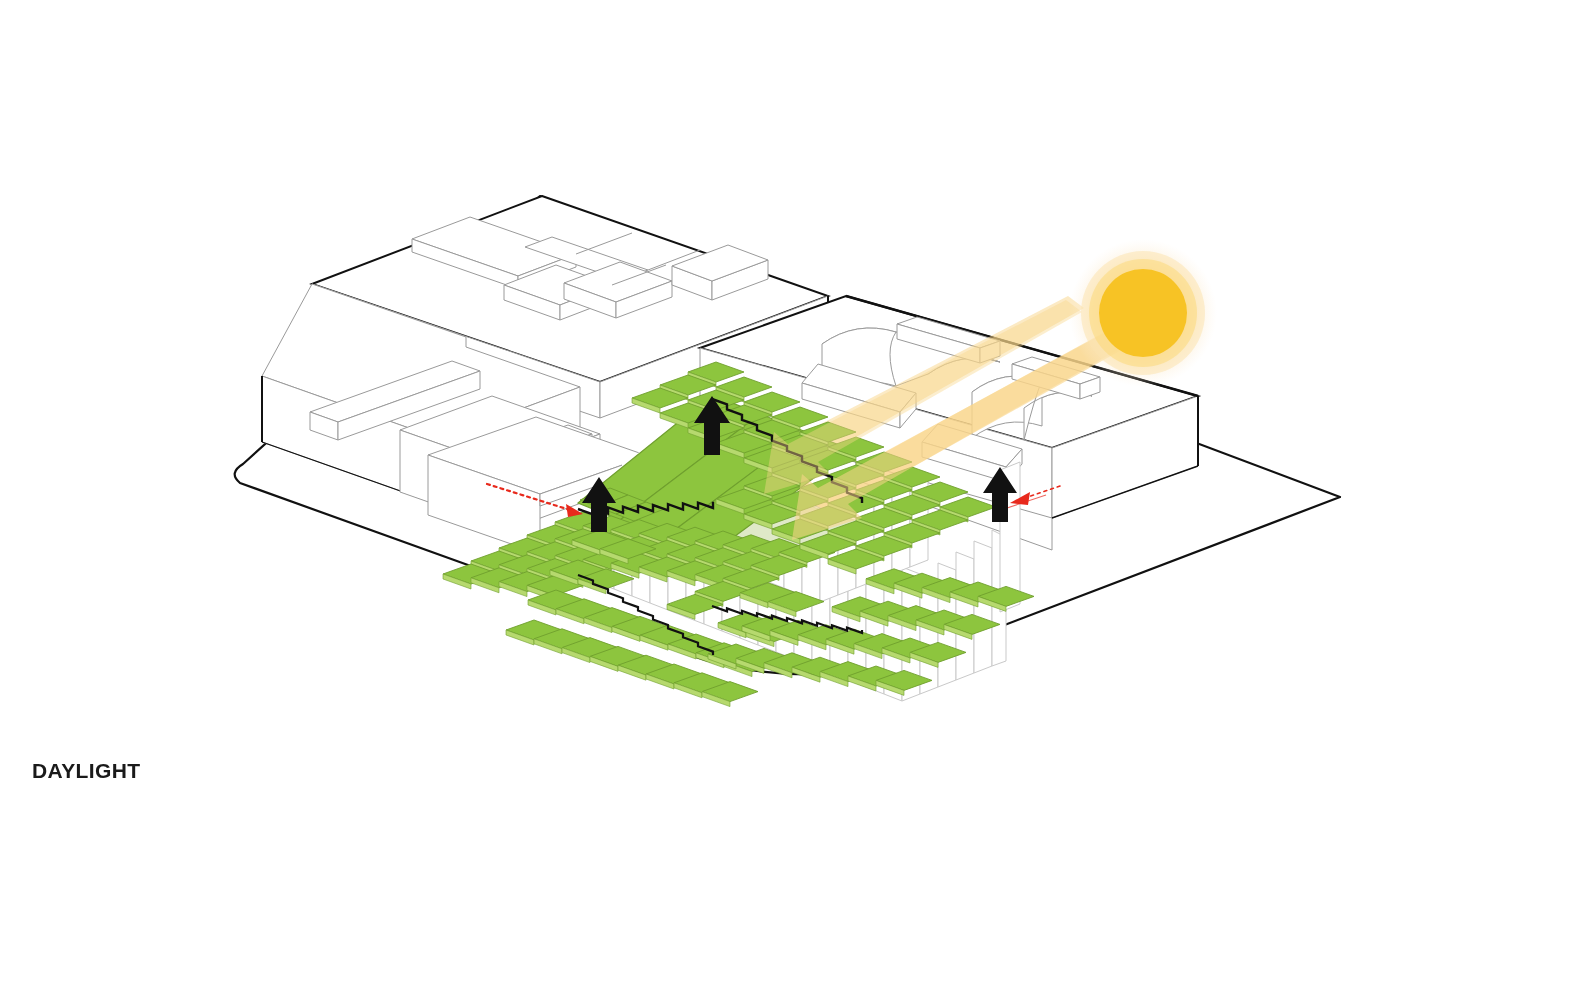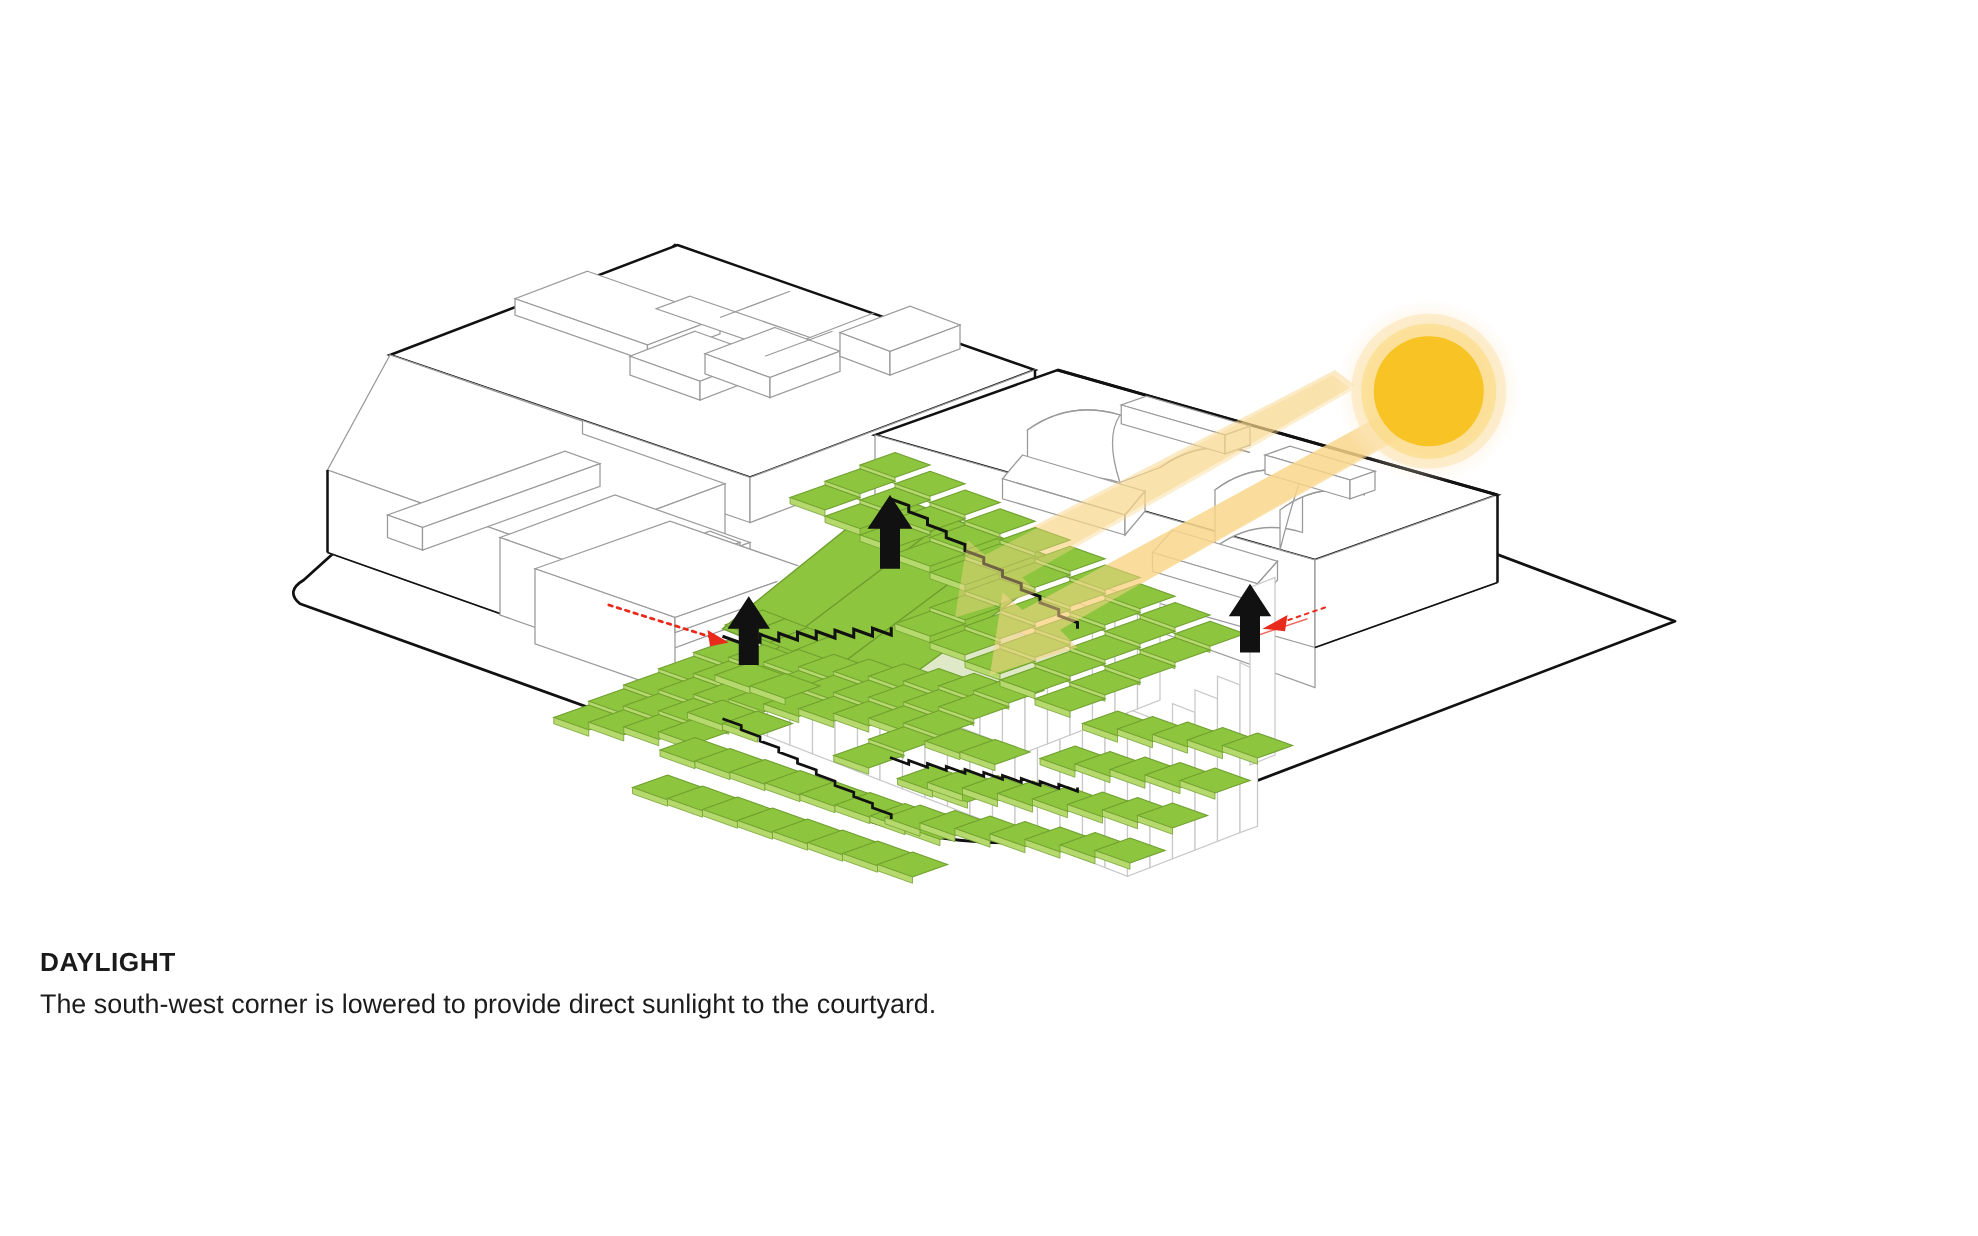--- a/index.html
+++ b/index.html
@@ -584,16 +584,15 @@
       </g>
       <g>
         <path d="M 1000 467 L 1017 493 L 1008 493 L 1008 522 L 992 522 L 992 493 L 983 493 Z" fill="#111111"></path>
       </g>
 
     </g>
   </svg>
 
   <div class="caption-block">
     <p class="caption-title">DAYLIGHT</p>
-    <p class="caption-sub">The south-west corner is lowered to provide direct sunlight to the courtyard.</p>
   </div>
 
 </div>
 
 </body></html>

